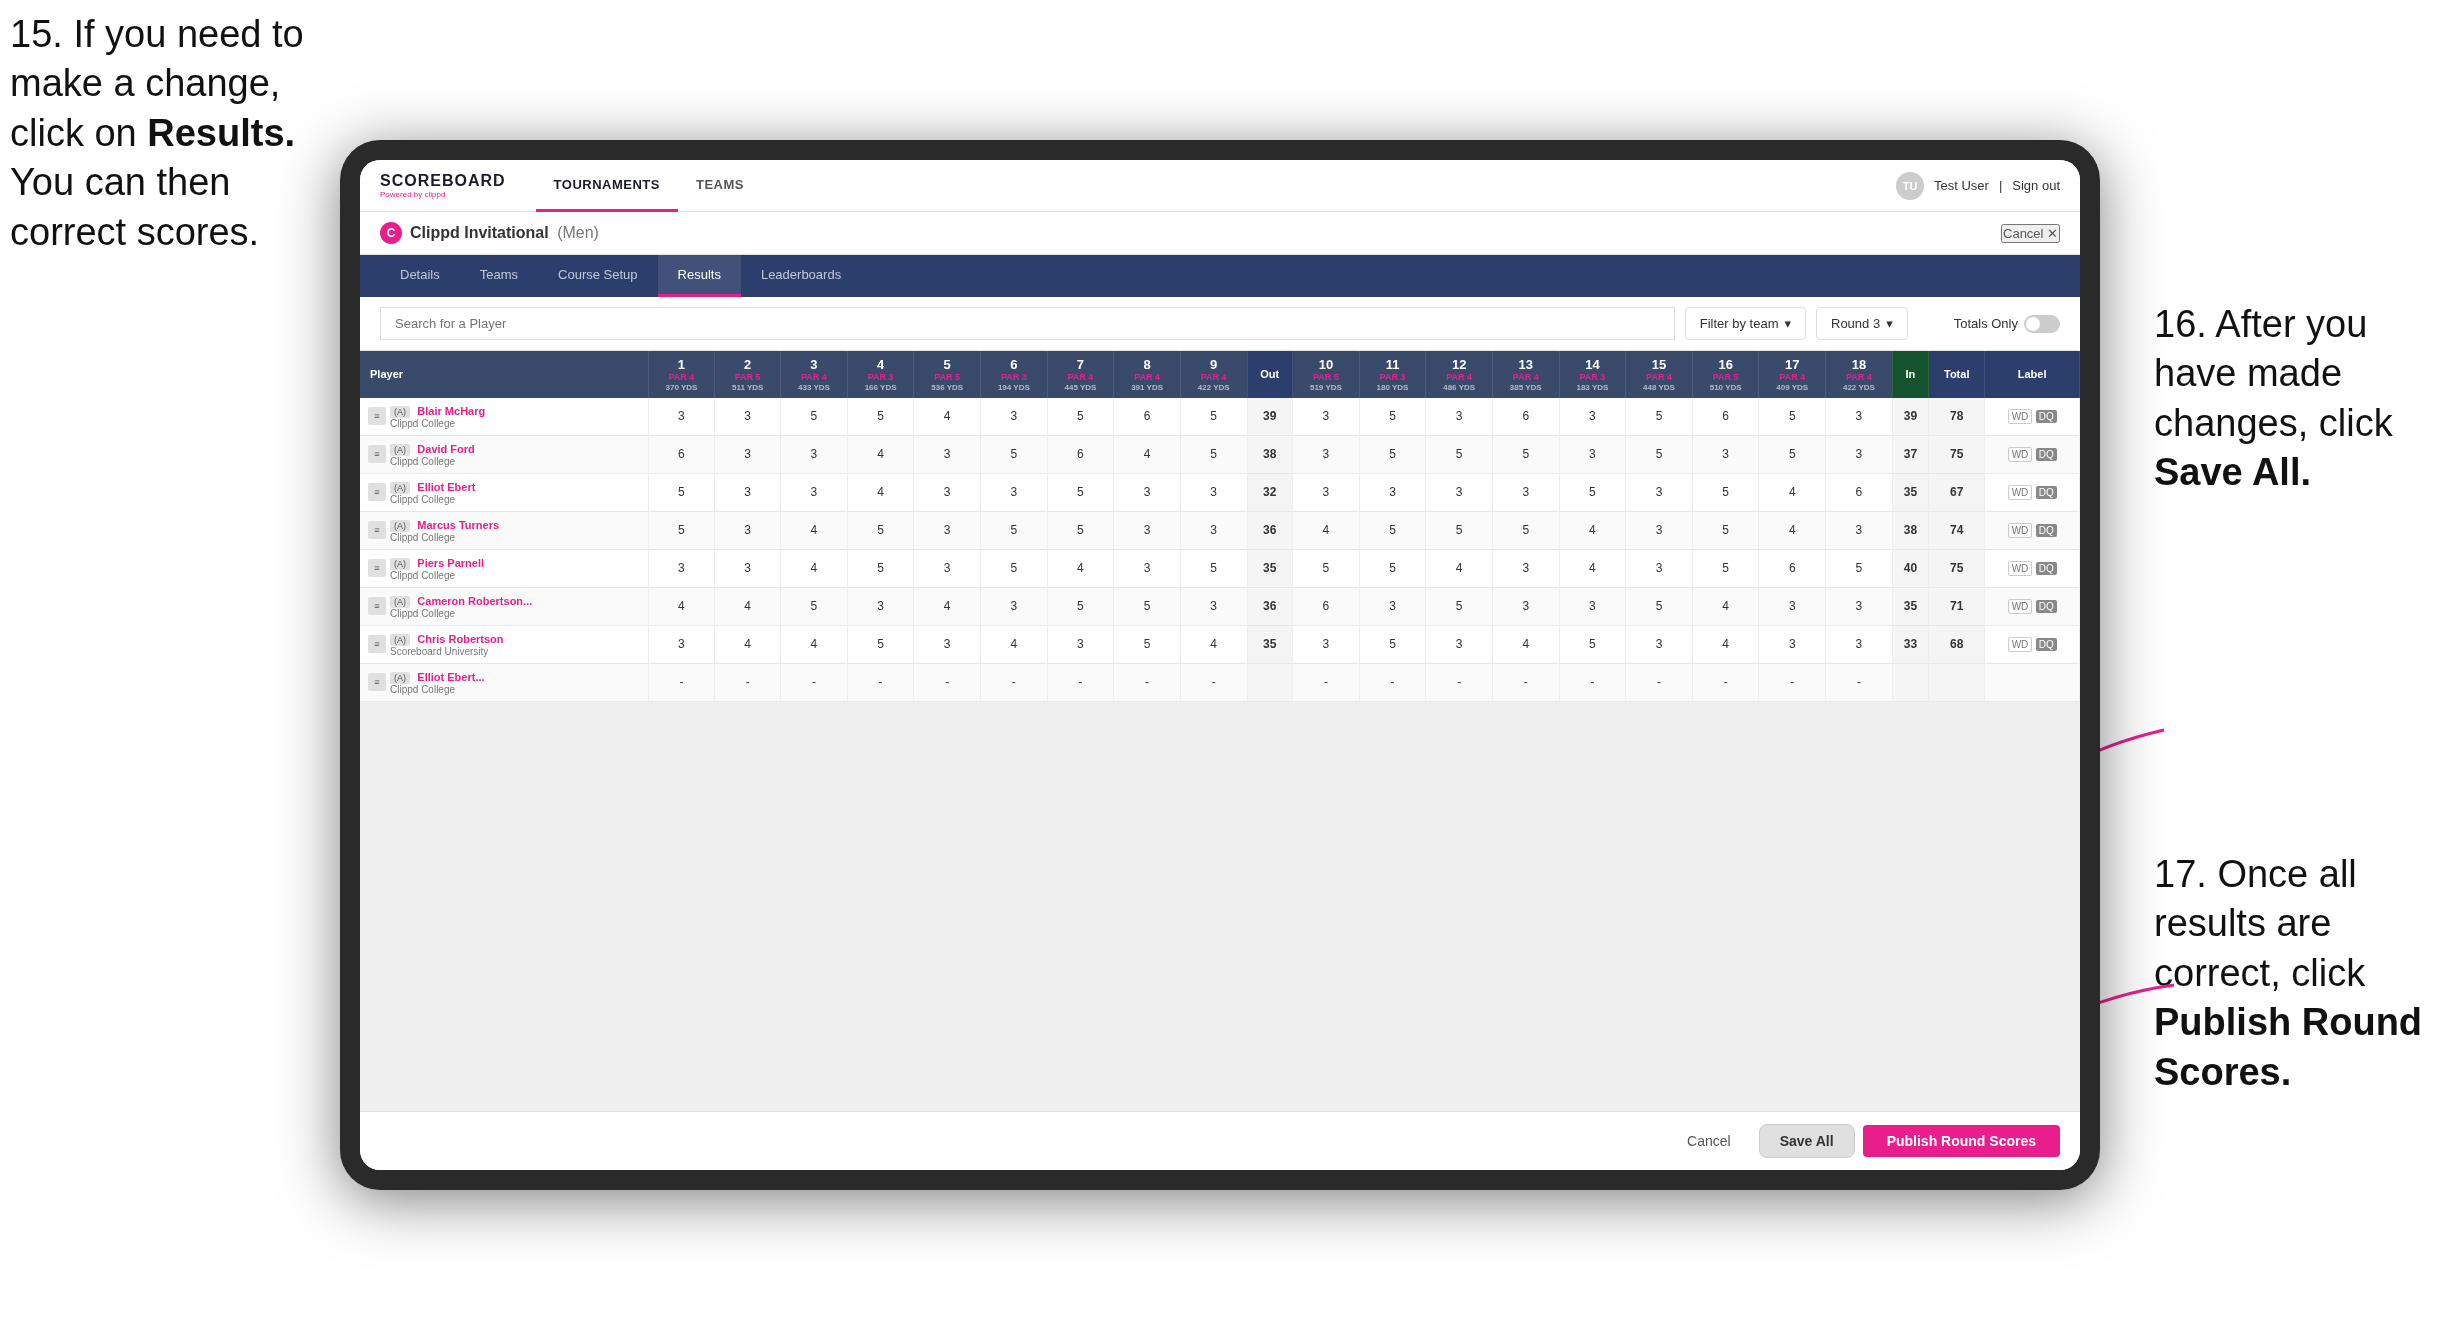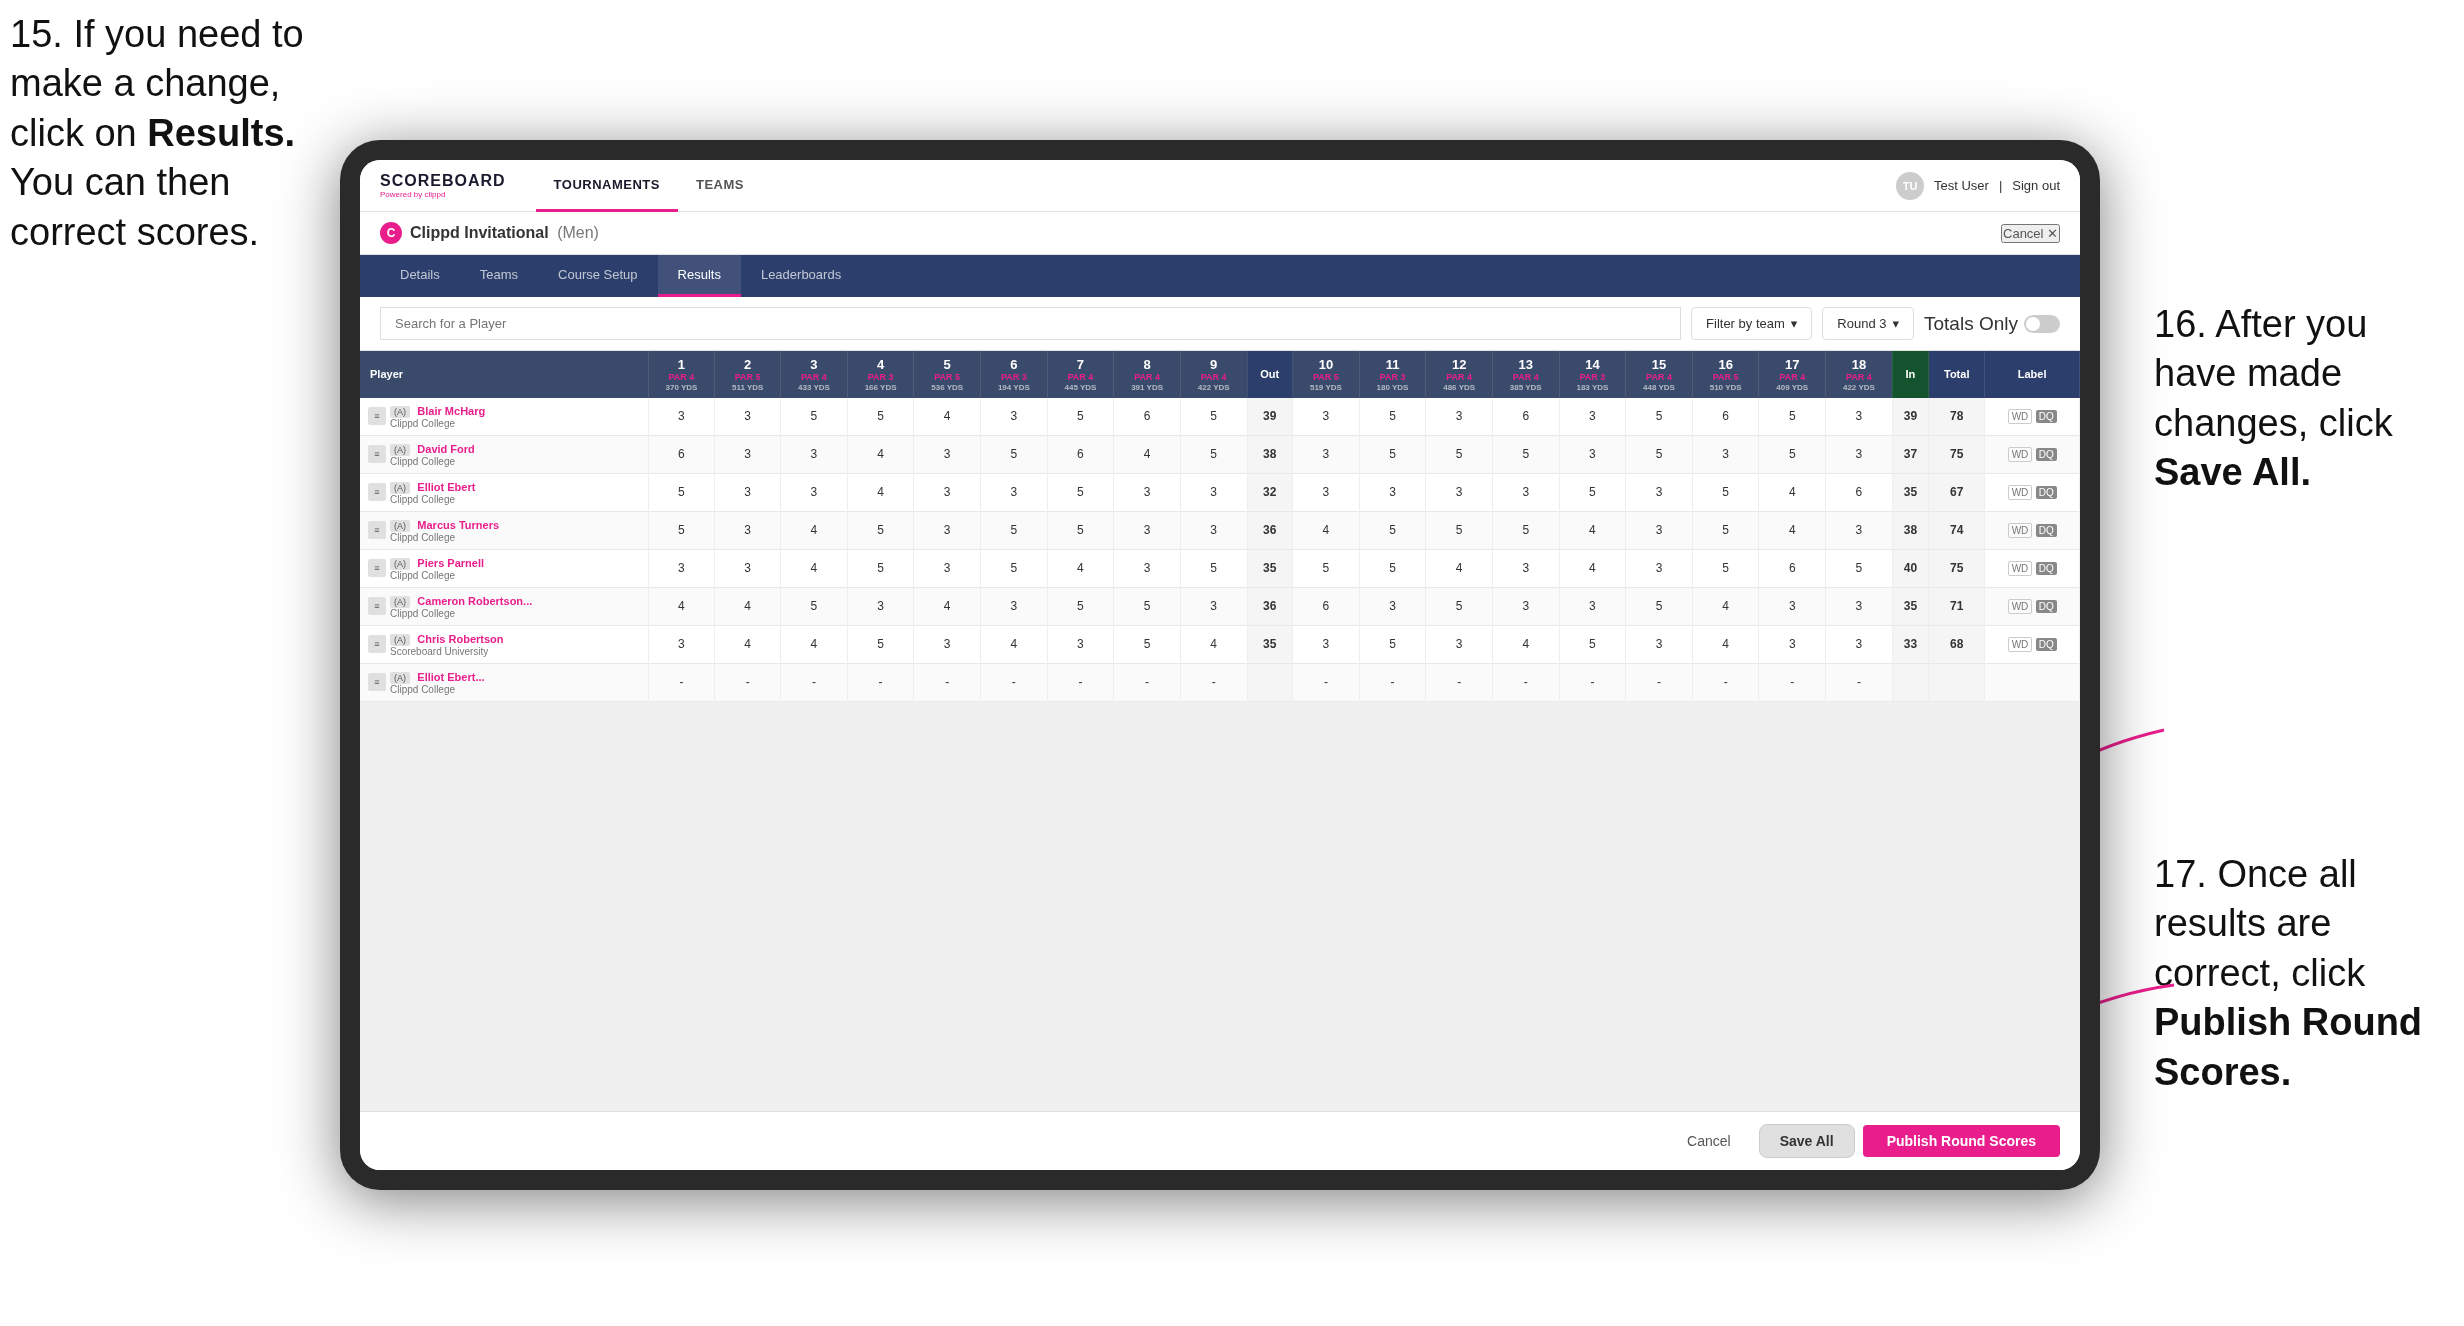--- a/index.html
+++ b/index.html
@@ -231,22 +231,23 @@
       cursor: pointer;
       display: flex;
       align-items: center;
       gap: 6px;
       justify-content: flex-end;
     }
     .totals-toggle {
       display: flex;
       align-items: center;
       gap: 6px;
-      font-size: 19px;
+      font-size: 13px;
       color: #333;
+      margin-left: 36px;
     }
     .toggle-switch {
       width: 36px;
       height: 18px;
       background: #ccc;
       border-radius: 9px;
       position: relative;
     }
     .toggle-knob {
       width: 14px;

